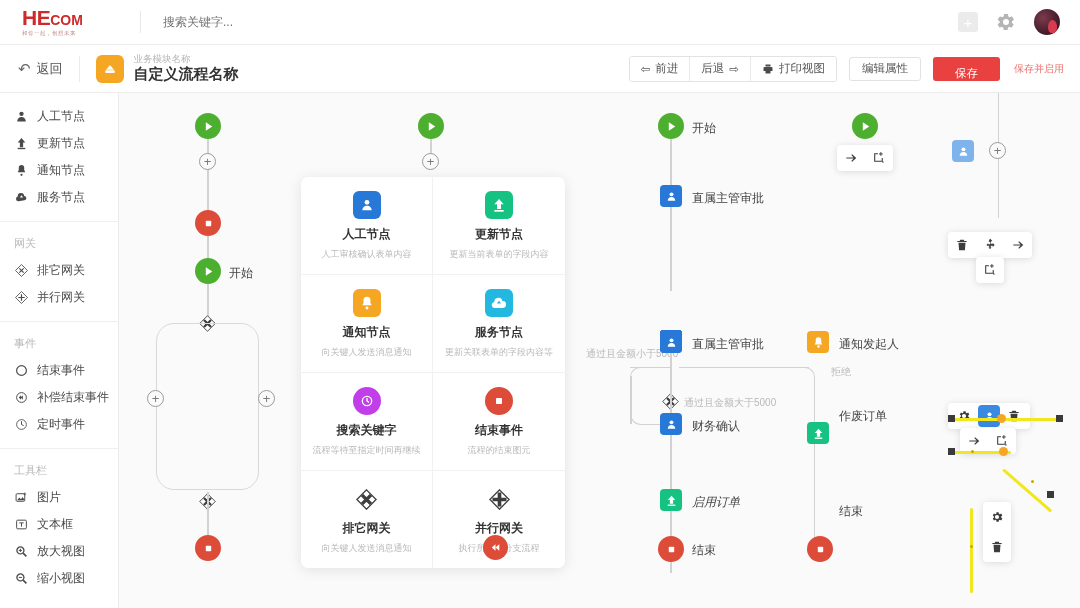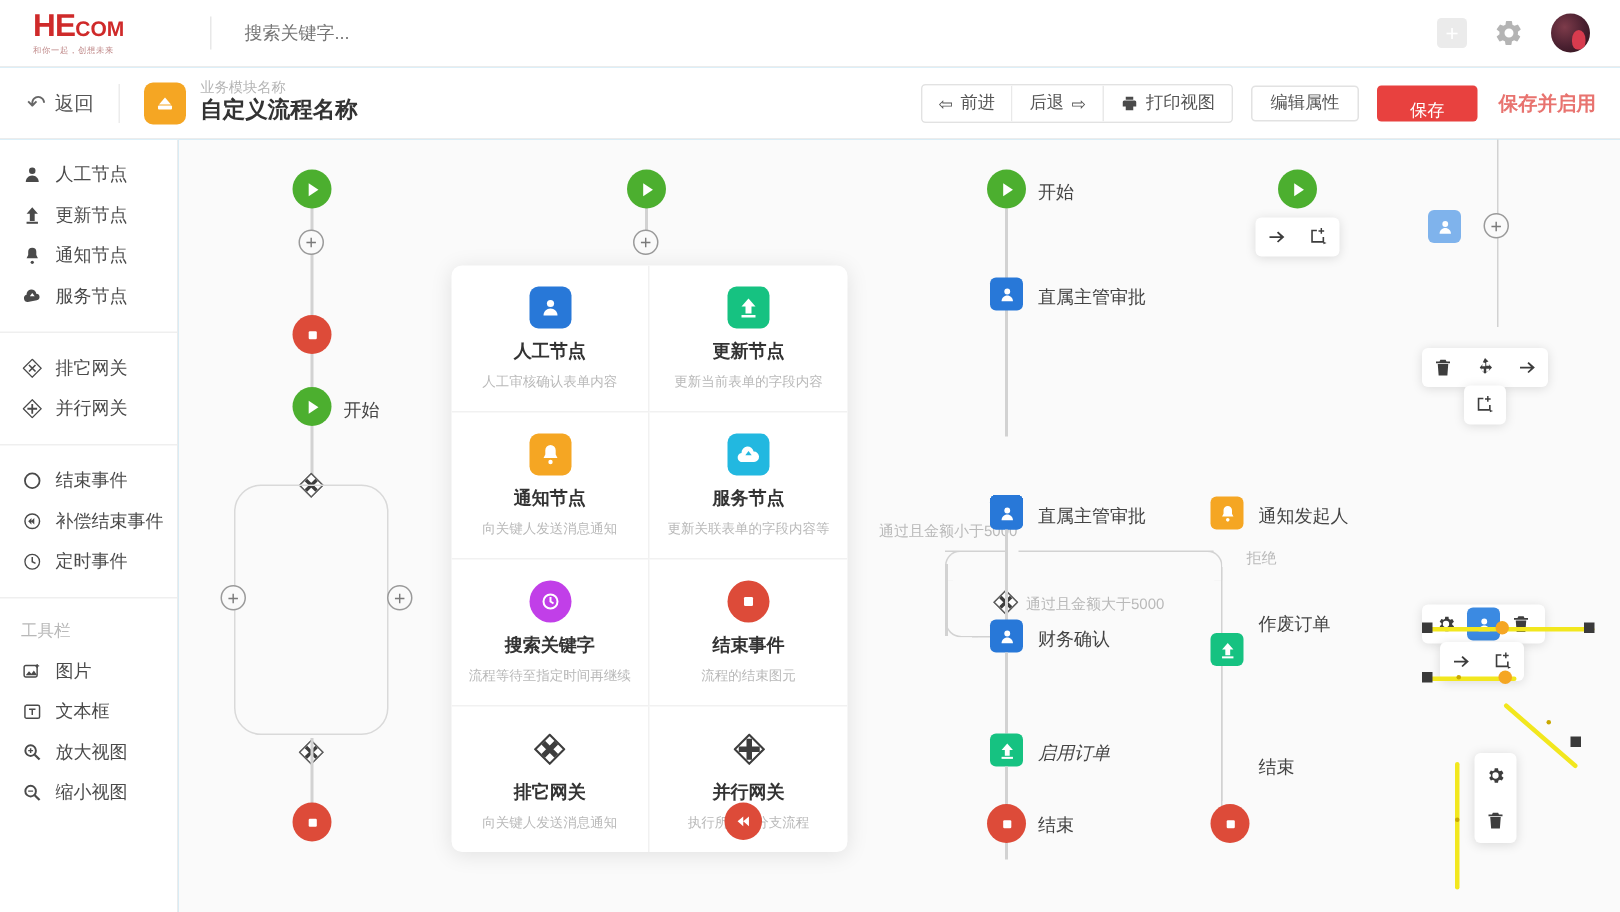--- a/index.html
+++ b/index.html
@@ -69,21 +69,21 @@
   }
   .tb-btn:last-child { border-right:none; }
   .tb-single {
     display:flex; align-items:center; height:24px; padding:0 12px; font-size:11.5px;
     color:#555; border:1px solid #e2e2e2; border-radius:3px; background:#fff; margin-right:12px; cursor:pointer;
   }
   .tb-save {
     height:24px; padding:0 22px; font-size:11.5px; color:#fff; background:#e8413f;
     border-radius:3px; display:flex; align-items:flex-end; cursor:pointer; margin-right:14px;
   }
-  .tb-link { font-size:13px; color:#e8736f; cursor:pointer;font-weight:bold; }
+  .tb-link { font-size:10px; color:#e8736f; cursor:pointer; }
   .print-ico { width:12px; height:12px; fill:#4a4a4a; }
 
   
   .sidebar {
     position:absolute; left:0; top:93px; width:119px; height:515px;
     background:#ffffff; border-right:1px solid #ececec; overflow:hidden;
   }
   .sb-section { padding:10px 0 6px 0; }
   .sb-sep { height:1px; background:#efefef; margin:4px 0 0 0; }
   .sb-title { font-size:11px; color:#b8b8b8; padding:4px 0 6px 14px; }
@@ -276,20 +276,21 @@
               <path d="M6.5 19A4.5 4.5 0 015 10.2 6 6 0 0117 9a4 4 0 01.6 7.95z"></path>
               <path d="M12 8l3 4h-6z" fill="#fff"></path>
             </svg>
           </span>
         <span>服务节点</span>
       </div>
     </div>
     <div class="sb-sep"></div>
 
     <div class="sb-section">
+      <div class="sb-title">网关</div>
       <div class="sb-item">
         <span class="sb-ico">
             <svg viewBox="0 0 24 24">
               <path d="M12 1l11 11-11 11L1 12z" fill="none" stroke="#4a4a4a" stroke-width="1.6"></path>
               <path d="M8 8l8 8M16 8l-8 8" stroke="#4a4a4a" stroke-width="2" fill="none"></path>
             </svg>
           </span>
         <span>排它网关</span>
       </div>
       <div class="sb-item">
@@ -298,20 +299,21 @@
               <path d="M12 1l11 11-11 11L1 12z" fill="none" stroke="#4a4a4a" stroke-width="1.6"></path>
               <path d="M12 6v12M6 12h12" stroke="#4a4a4a" stroke-width="2.2" fill="none"></path>
             </svg>
           </span>
         <span>并行网关</span>
       </div>
     </div>
     <div class="sb-sep"></div>
 
     <div class="sb-section">
+      <div class="sb-title">事件</div>
       <div class="sb-item">
         <span class="sb-ico">
             <svg viewBox="0 0 24 24">
               <circle cx="12" cy="12" r="9" fill="none" stroke="#4a4a4a" stroke-width="2.2"></circle>
             </svg>
           </span>
         <span>结束事件</span>
       </div>
       <div class="sb-item">
         <span class="sb-ico">

